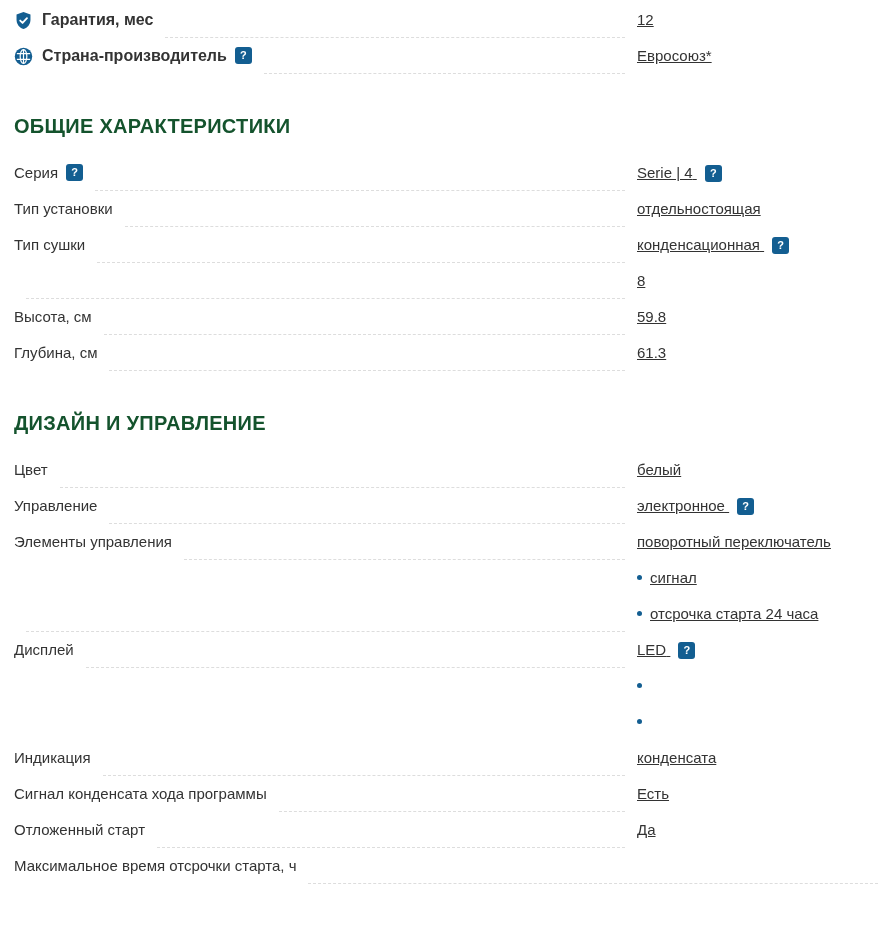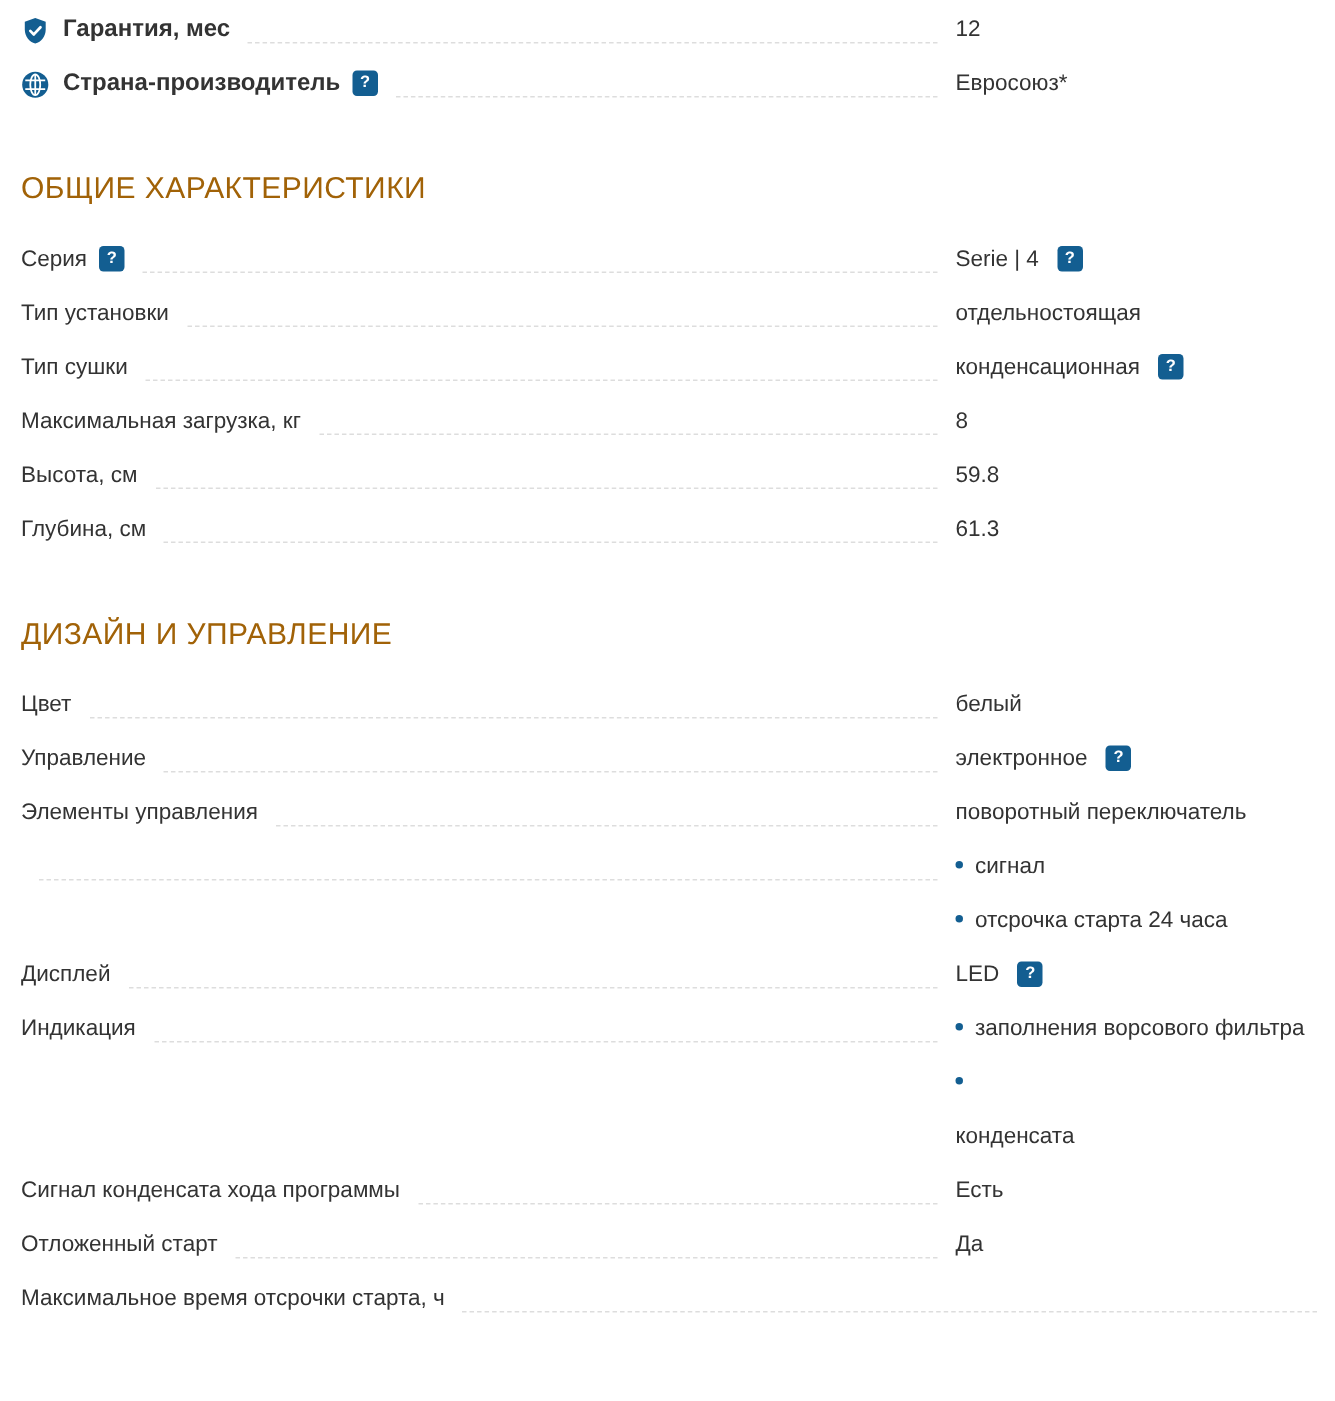--- a/index.html
+++ b/index.html
@@ -7,35 +7,35 @@
   body {
     width: 890px;
     font-family: "Liberation Sans", sans-serif;
     color: #333333;
   }
   .page { padding: 2px 0 12px 14px; }
 
   
   .spec-row {
     display: flex;
-    align-items: flex-start;
+    align-items: flex-end;
     line-height: 36px;
     font-size: 15px;
   }
   .row-label { flex: 0 0 auto; display: flex; align-items: center; }
   .top-row .row-label { font-weight: bold; font-size: 16px; }
   .row-icon { display: inline-flex; width: 19px; height: 19px; margin-right: 9px; flex: none; }
   .row-icon svg { display: block; }
   .leader {
     flex: 1 1 auto;
     height: 27px;
     margin: 0 12px;
     border-bottom: 1px dashed #dddddd;
   }
-  .row-value { flex: 0 0 253px; width: 253px; }
+  .row-value { flex: 0 0 253px; width: 253px; text-decoration: underline; }
 
   
   .badge {
     display: inline-flex;
     align-items: center;
     justify-content: center;
     width: 17px; height: 17px;
     border-radius: 3px;
     background: #135e91;
     color: #ffffff;
@@ -44,23 +44,23 @@
     margin-left: 8px;
     line-height: 17px;
     vertical-align: middle;
     position: relative;
     top: -1px;
     cursor: pointer;
   }
 
   
   .section-title {
-    color: #a16207;
+    color: #14532d;
     font-size: 20px;
-    font-weight: 400;
+    font-weight: 700;
     line-height: 24px;
     margin: 40px 0 17px 0;
     letter-spacing: 0.3px;
   }
 
   
   .vline { line-height: 36px; }
   .bullet {
     display: inline-block;
     width: 5px; height: 5px;
@@ -142,23 +142,20 @@
       <span>Тип сушки</span>
     </div>
     <div class="leader"></div>
     <div class="row-value">
       <span>конденсационная</span>
       <span class="badge">?</span>
     </div>
   </div>
 
   <div class="spec-row">
-    <div class="row-label">
-      <span>Максимальная загрузка, кг</span>
-    </div>
     <div class="leader"></div>
     <div class="row-value">
       <span>8</span>
     </div>
   </div>
 
 
   <div class="spec-row">
     <div class="row-label">
       <span>Высота, см</span>
@@ -235,26 +232,26 @@
     </div>
   </div>
 
   <div class="spec-row">
     <div class="row-label">
       <span>Индикация</span>
     </div>
     <div class="leader"></div>
     <div class="row-value">
       <div class="vline">
-        <span class="bullet"></span><span>заполнения ворсового фильтра</span>
-      </div>
-      <div class="vline">
         <span class="bullet"></span>
       </div>
       <div class="vline">
+        <span class="bullet"></span>
+      </div>
+      <div class="vline">
         <span>конденсата</span>
       </div>
     </div>
   </div>
 
   <div class="spec-row">
     <div class="row-label">
       <span>Сигнал конденсата хода программы</span>
     </div>
     <div class="leader"></div>

